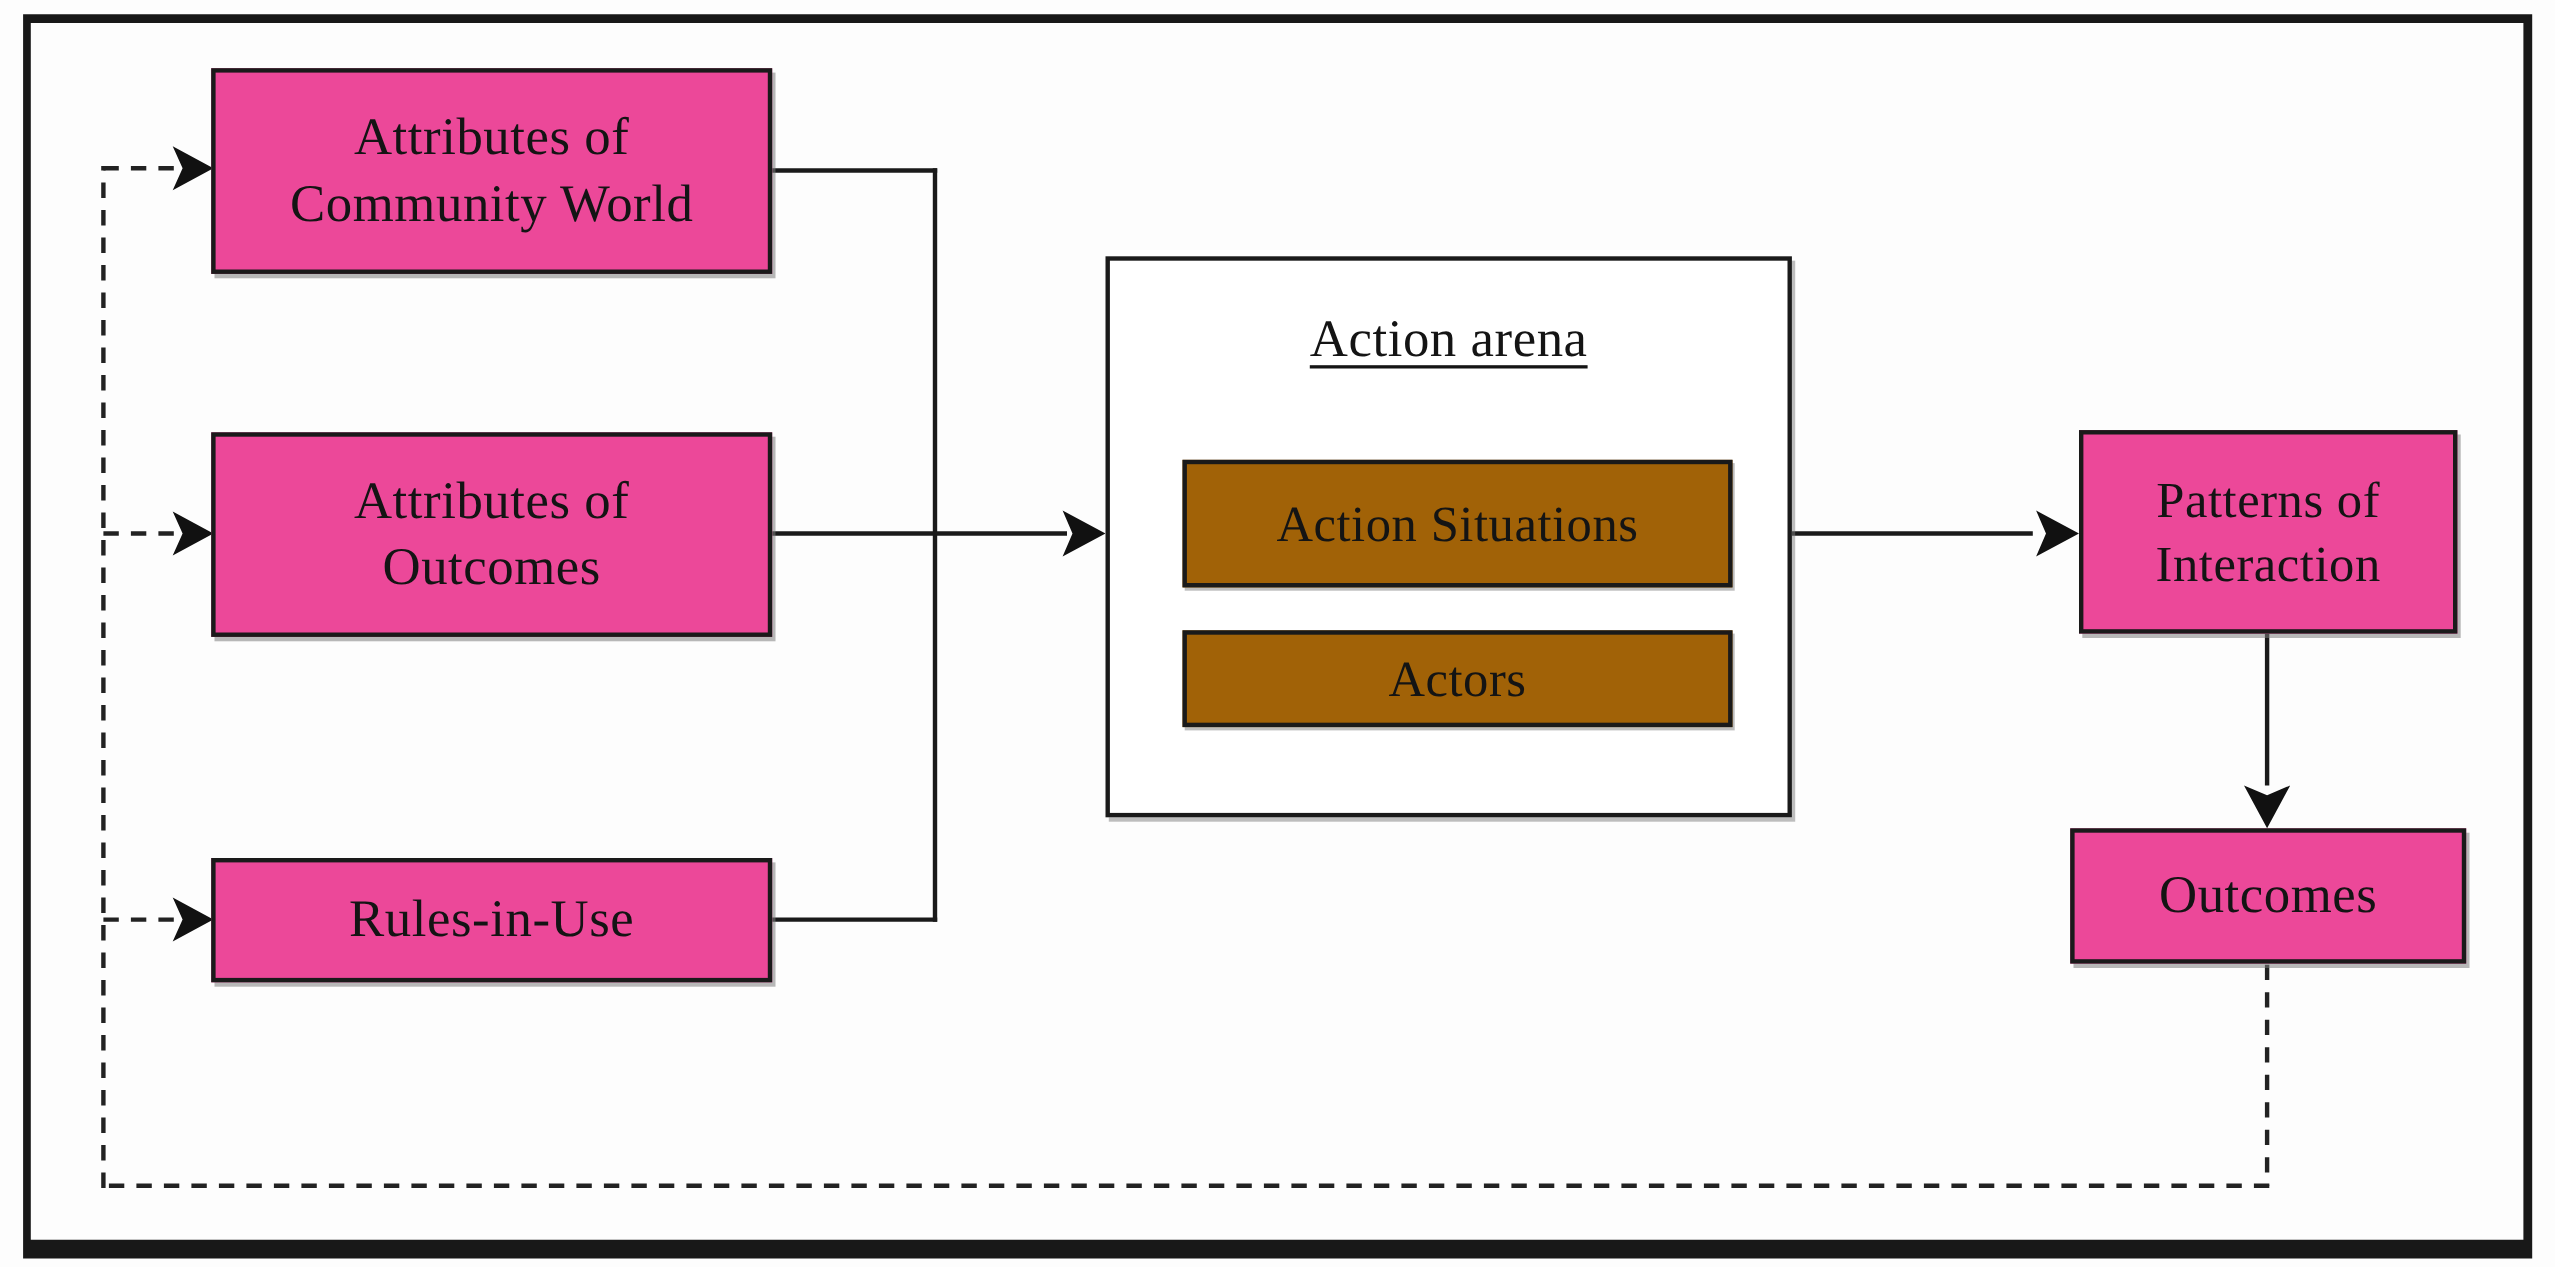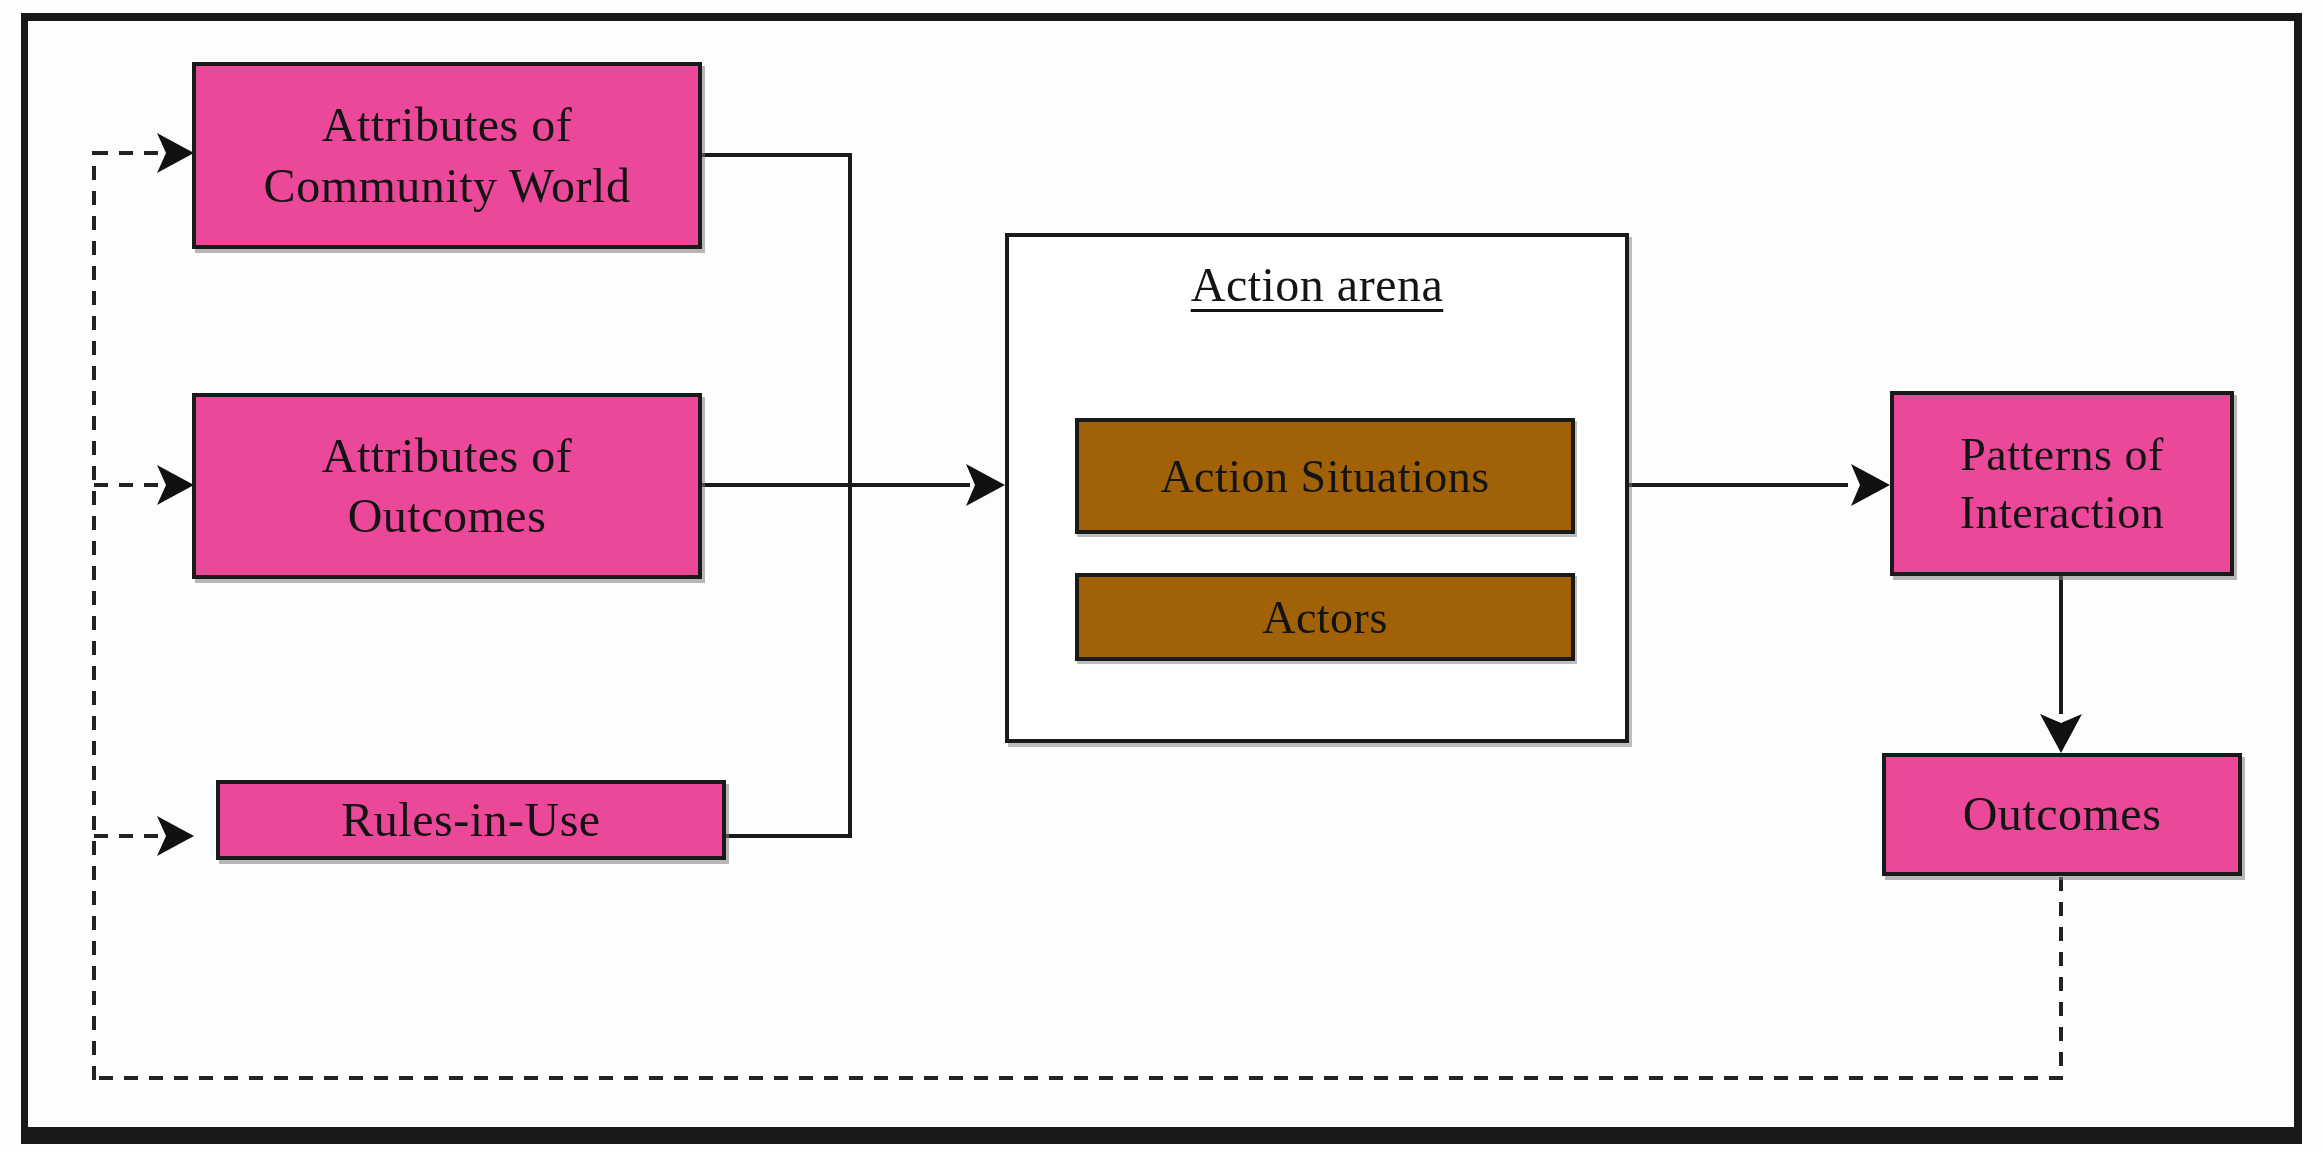--- a/index.html
+++ b/index.html
@@ -31,29 +31,29 @@
     box-shadow:3px 4px 0 rgba(125,125,125,0.55);
     display:flex;flex-direction:column;
     align-items:center;justify-content:center;
     text-align:center;
     font-size:48px;line-height:1.26;
     letter-spacing:0.5px;
   }
   .box span{display:block;white-space:nowrap;}
   .node-a{left:192px;top:62px;width:510px;height:187px;}
   .node-b{left:192px;top:393px;width:510px;height:186px;}
-  .node-c{left:192px;top:780px;width:510px;height:80px;margin-left:24px;}
+  .node-c{left:192px;top:780px;width:510px;height:113px;}
   .arena{
     position:absolute;box-sizing:border-box;
     left:1005px;top:233px;width:624px;height:510px;
     background:#ffffff;border:4px solid #1a1a1a;
     box-shadow:3px 4px 0 rgba(125,125,125,0.5);
   }
   .arena-title{
-    margin-top:20px;
+    margin-top:44px;
     text-align:center;
     font-size:48px;
     text-decoration:underline;
     text-underline-offset:8px;
     text-decoration-thickness:3px;
     letter-spacing:0.5px;
   }
   .inner-box{
     position:absolute;box-sizing:border-box;
     background:#a16207;border:4px solid #1a1a1a;

